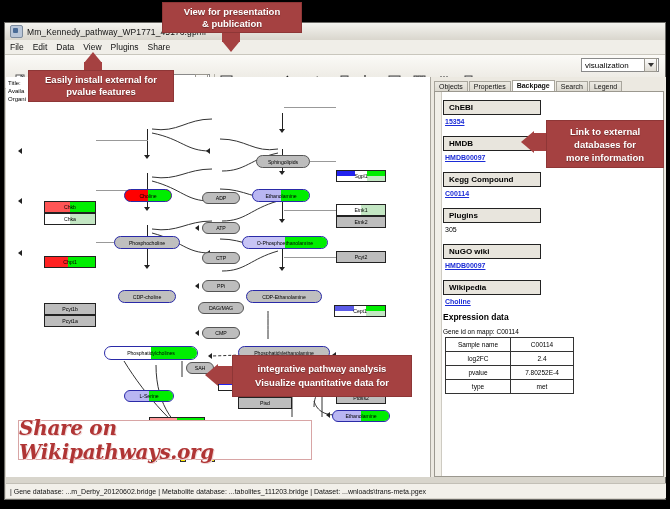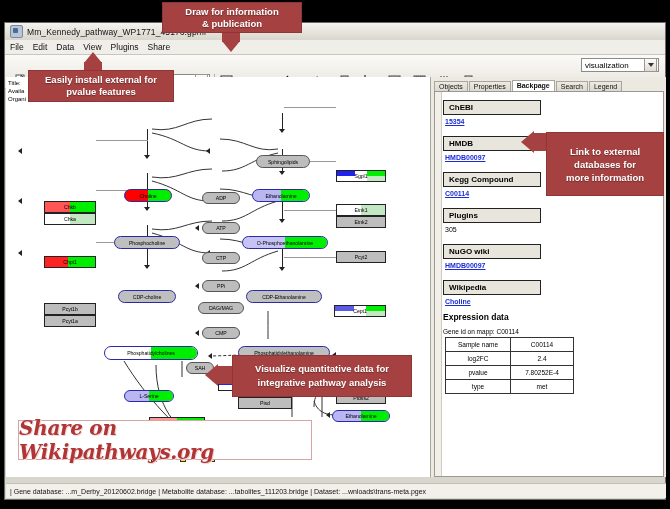--- a/index.html
+++ b/index.html
@@ -522,44 +522,44 @@
         </div>
       </div>
     </div>
 
     <div class="status">
       <span class="statustxt">| Gene database: ...m_Derby_20120602.bridge | Metabolite database: ...tabolites_111203.bridge | Dataset:  ...wnloads\trans-meta.pgex</span>
     </div>
   </div>
 
   <div class="anno" style="left:162px;top:2px;width:140px;height:31px;flex-direction:column;">
-    <span>Draw for information</span>
+    <span>View for presentation</span>
     <span>&amp; publication</span>
   </div>
   <div class="stem" style="left:222px;top:33px;width:18px;height:9px;"></div>
   <div class="tri tri-d" style="left:222px;top:41px;"></div>
 
   <div class="anno" style="left:28px;top:70px;width:146px;height:32px;flex-direction:column;">
     <span>Easily install external for</span>
     <span>pvalue features</span>
   </div>
   <div class="stem" style="left:84px;top:62px;width:18px;height:9px;"></div>
   <div class="tri tri-u" style="left:84px;top:52px;"></div>
 
-  <div class="anno" style="left:546px;top:132px;width:118px;height:64px;flex-direction:column;line-height:13px;">
+  <div class="anno" style="left:546px;top:120px;width:118px;height:48px;flex-direction:column;line-height:13px;">
     <span>Link  to external</span>
     <span>databases  for</span>
     <span>more information</span>
   </div>
   <div class="stem" style="left:534px;top:133px;width:14px;height:18px;"></div>
   <div class="tri tri-l" style="left:521px;top:131px;"></div>
 
   <div class="anno" style="left:232px;top:355px;width:180px;height:42px;flex-direction:column;line-height:14px;">
+    <span>integrative pathway analysis</span>
     <span>Visualize quantitative data  for</span>
-    <span>integrative pathway analysis</span>
   </div>
   <div class="stem" style="left:218px;top:366px;width:16px;height:18px;"></div>
   <div class="tri tri-l" style="left:205px;top:364px;"></div>
 
   <div class="share">
     <span>Share on Wikipathways.org</span>
   </div>
 
 </div>
 

